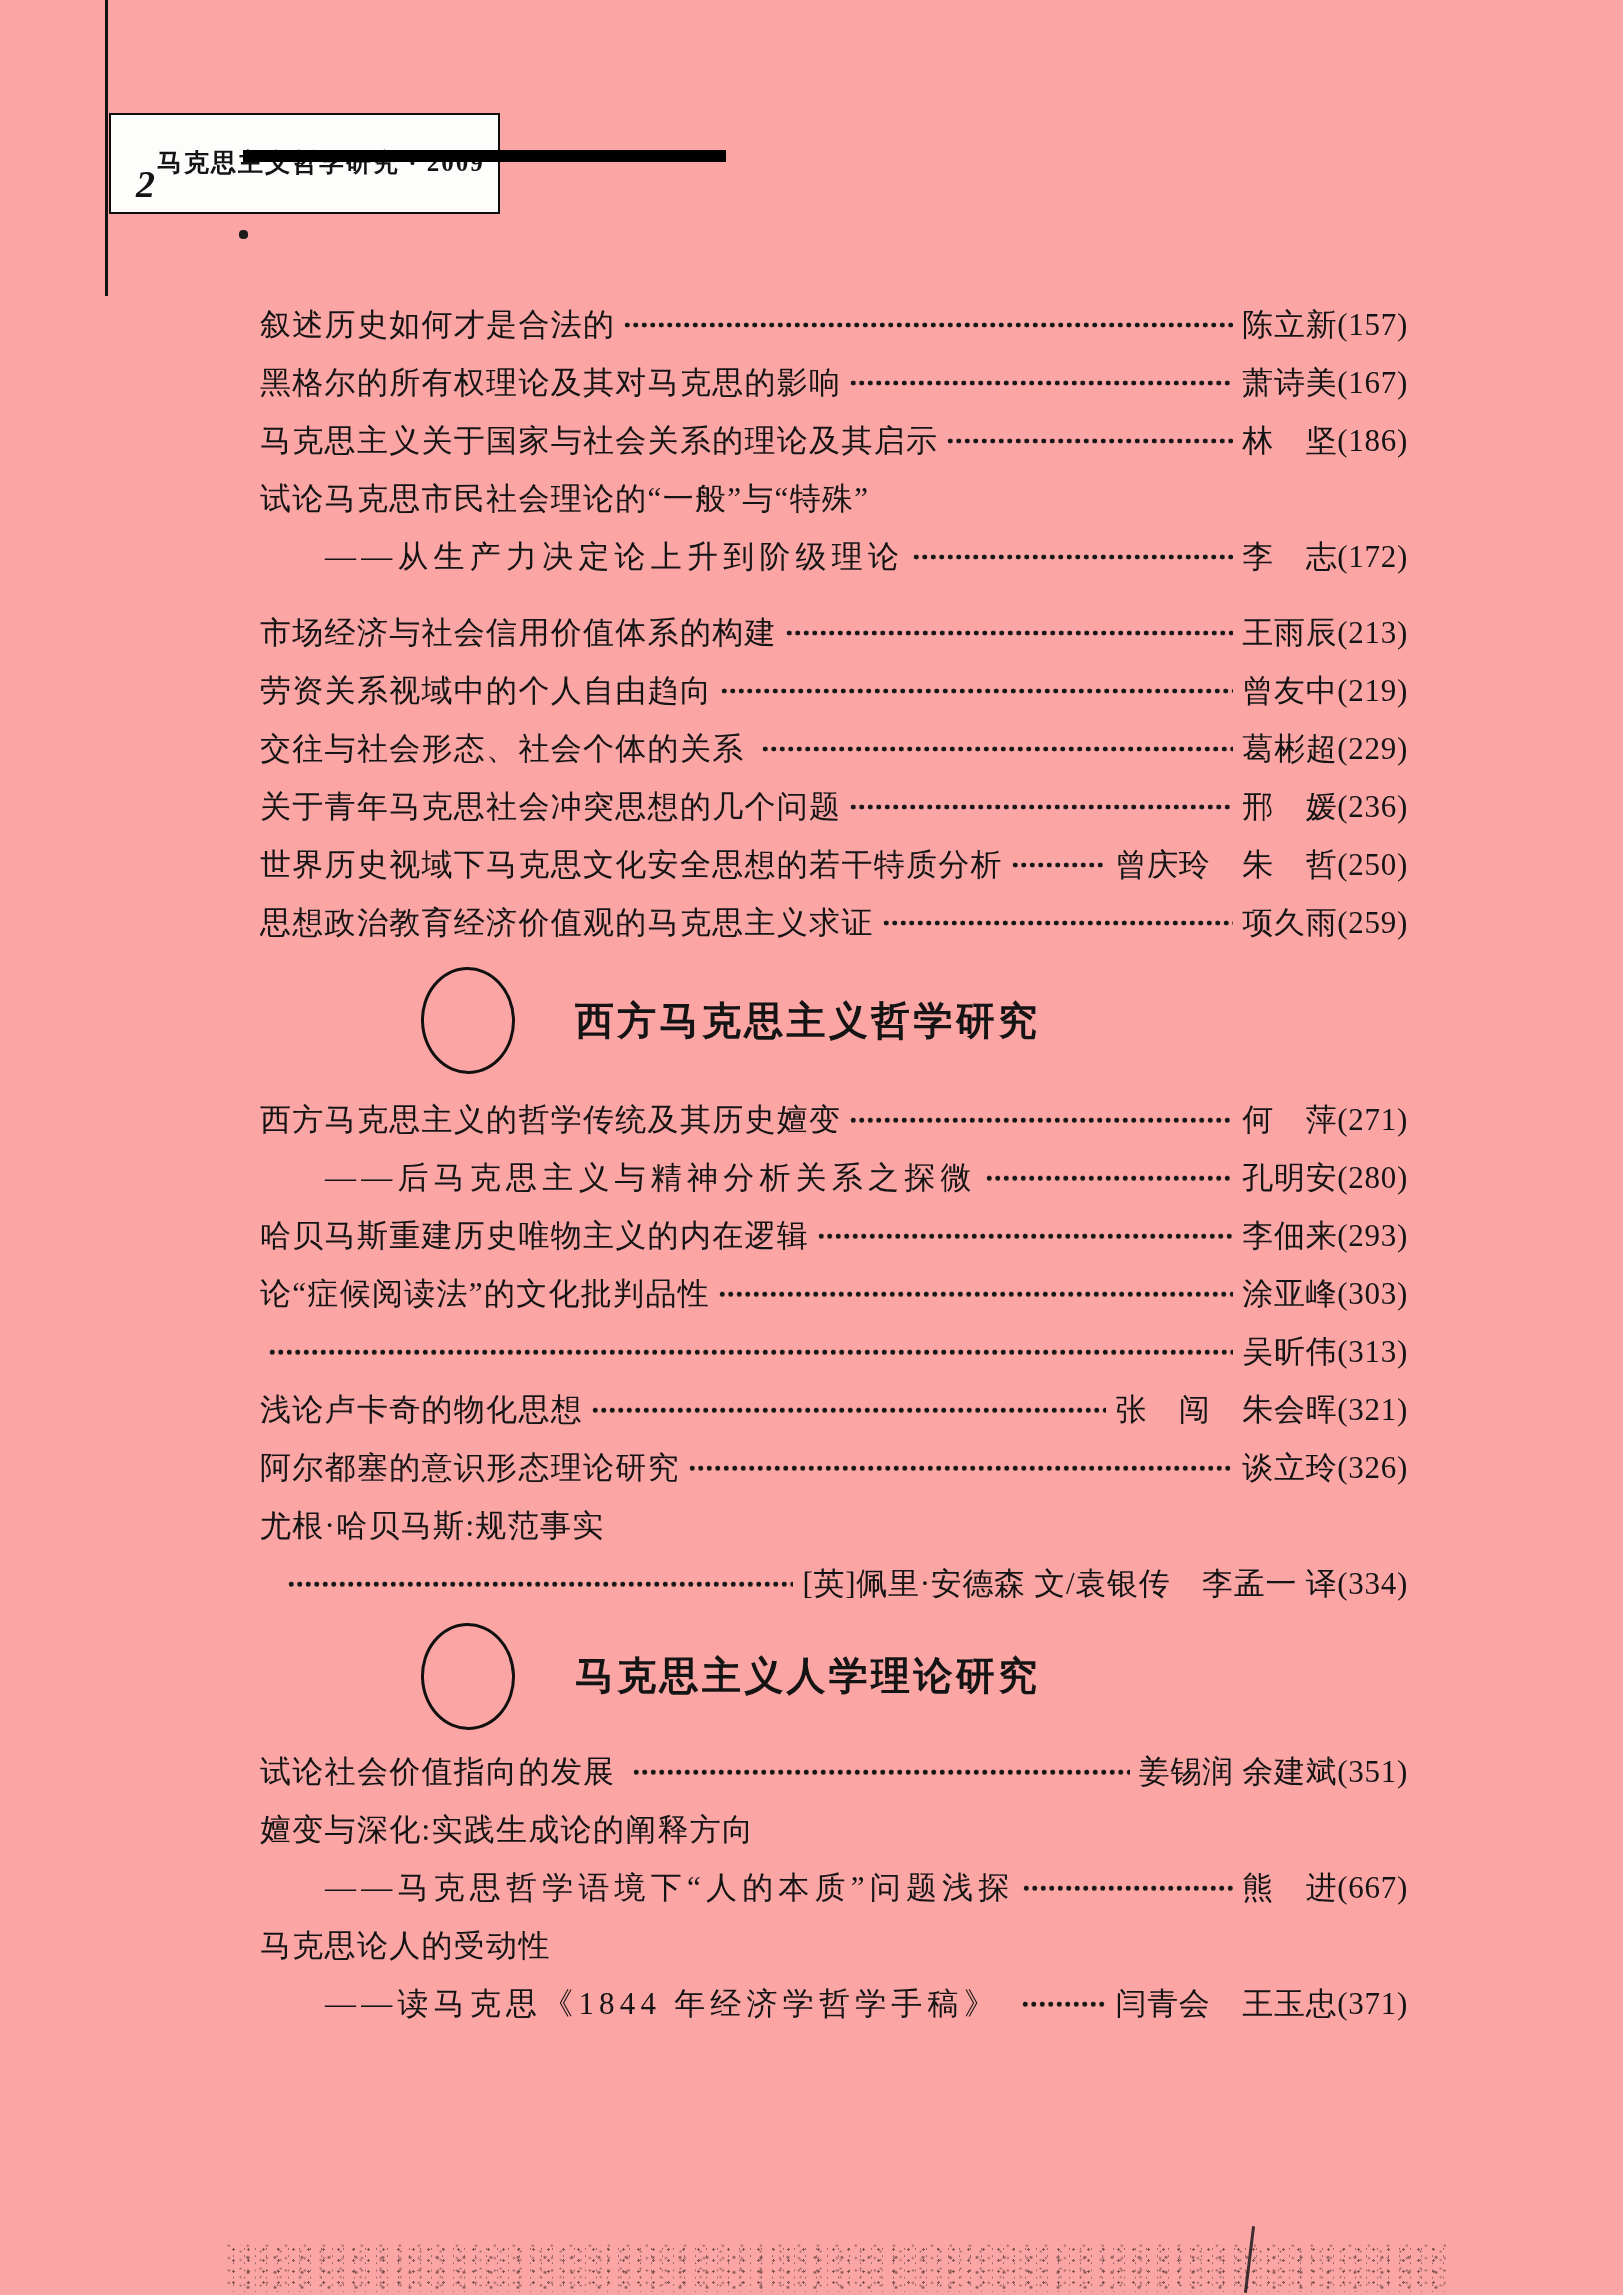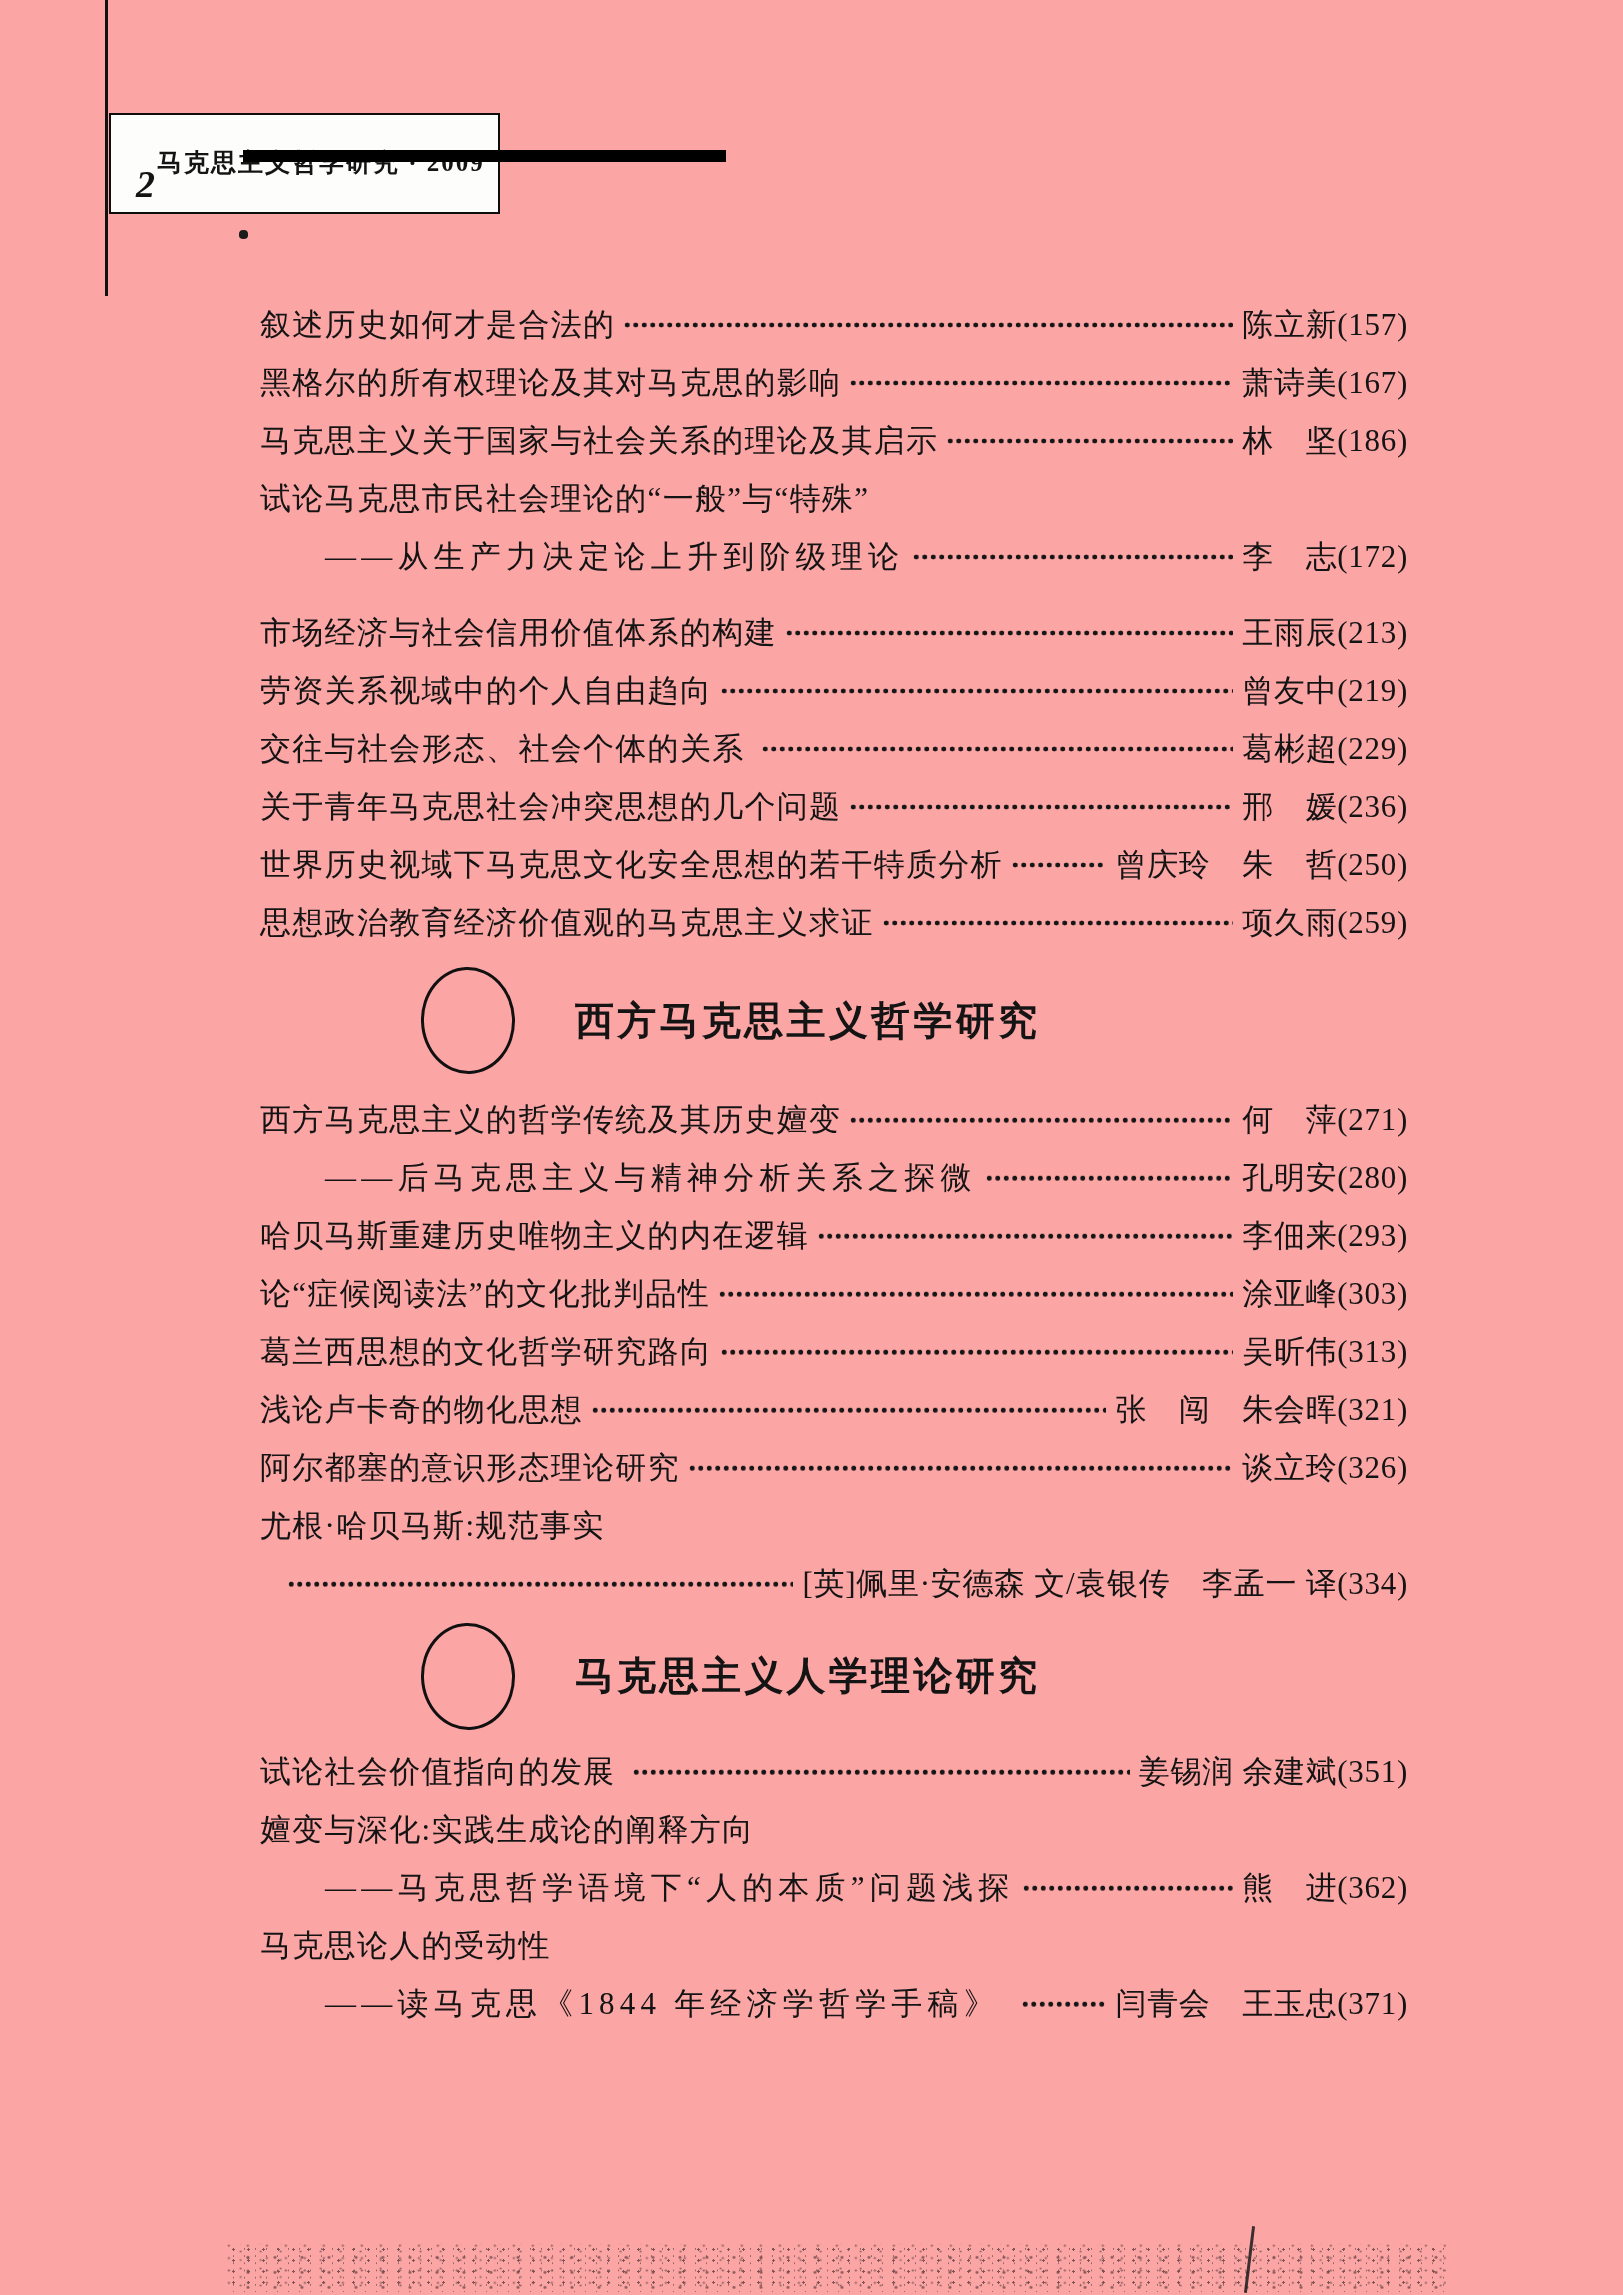--- a/index.html
+++ b/index.html
@@ -159,21 +159,20 @@
       <span class="a">李佃来</span>
         <span class="p">(293)</span>
     </div>
     <div class="row">
       <span class="t">论“症候阅读法”的文化批判品性</span>
       <span class="leader"></span>
       <span class="a">涂亚峰</span>
         <span class="p">(303)</span>
     </div>
     <div class="row">
-      <span class="t">葛兰西思想的文化哲学研究路向</span>
       <span class="leader"></span>
       <span class="a">吴昕伟</span>
         <span class="p">(313)</span>
     </div>
     <div class="row">
       <span class="t">浅论卢卡奇的物化思想</span>
       <span class="leader"></span>
       <span class="a">张　闯　朱会晖</span>
         <span class="p">(321)</span>
     </div>
@@ -203,21 +202,21 @@
       <span class="a">姜锡润 余建斌</span>
         <span class="p">(351)</span>
     </div>
     <div class="row">
       <span class="t">嬗变与深化:实践生成论的阐释方向</span>
     </div>
     <div class="row sub">
       <span class="t">——马克思哲学语境下“人的本质”问题浅探</span>
       <span class="leader"></span>
       <span class="a">熊　进</span>
-        <span class="p">(362)</span>
+        <span class="p">(667)</span>
     </div>
     <div class="row">
       <span class="t">马克思论人的受动性</span>
     </div>
     <div class="row sub">
       <span class="t">——读马克思《1844 年经济学哲学手稿》 </span>
       <span class="leader"></span>
       <span class="a">闫青会　王玉忠</span>
         <span class="p">(371)</span>
     </div>

